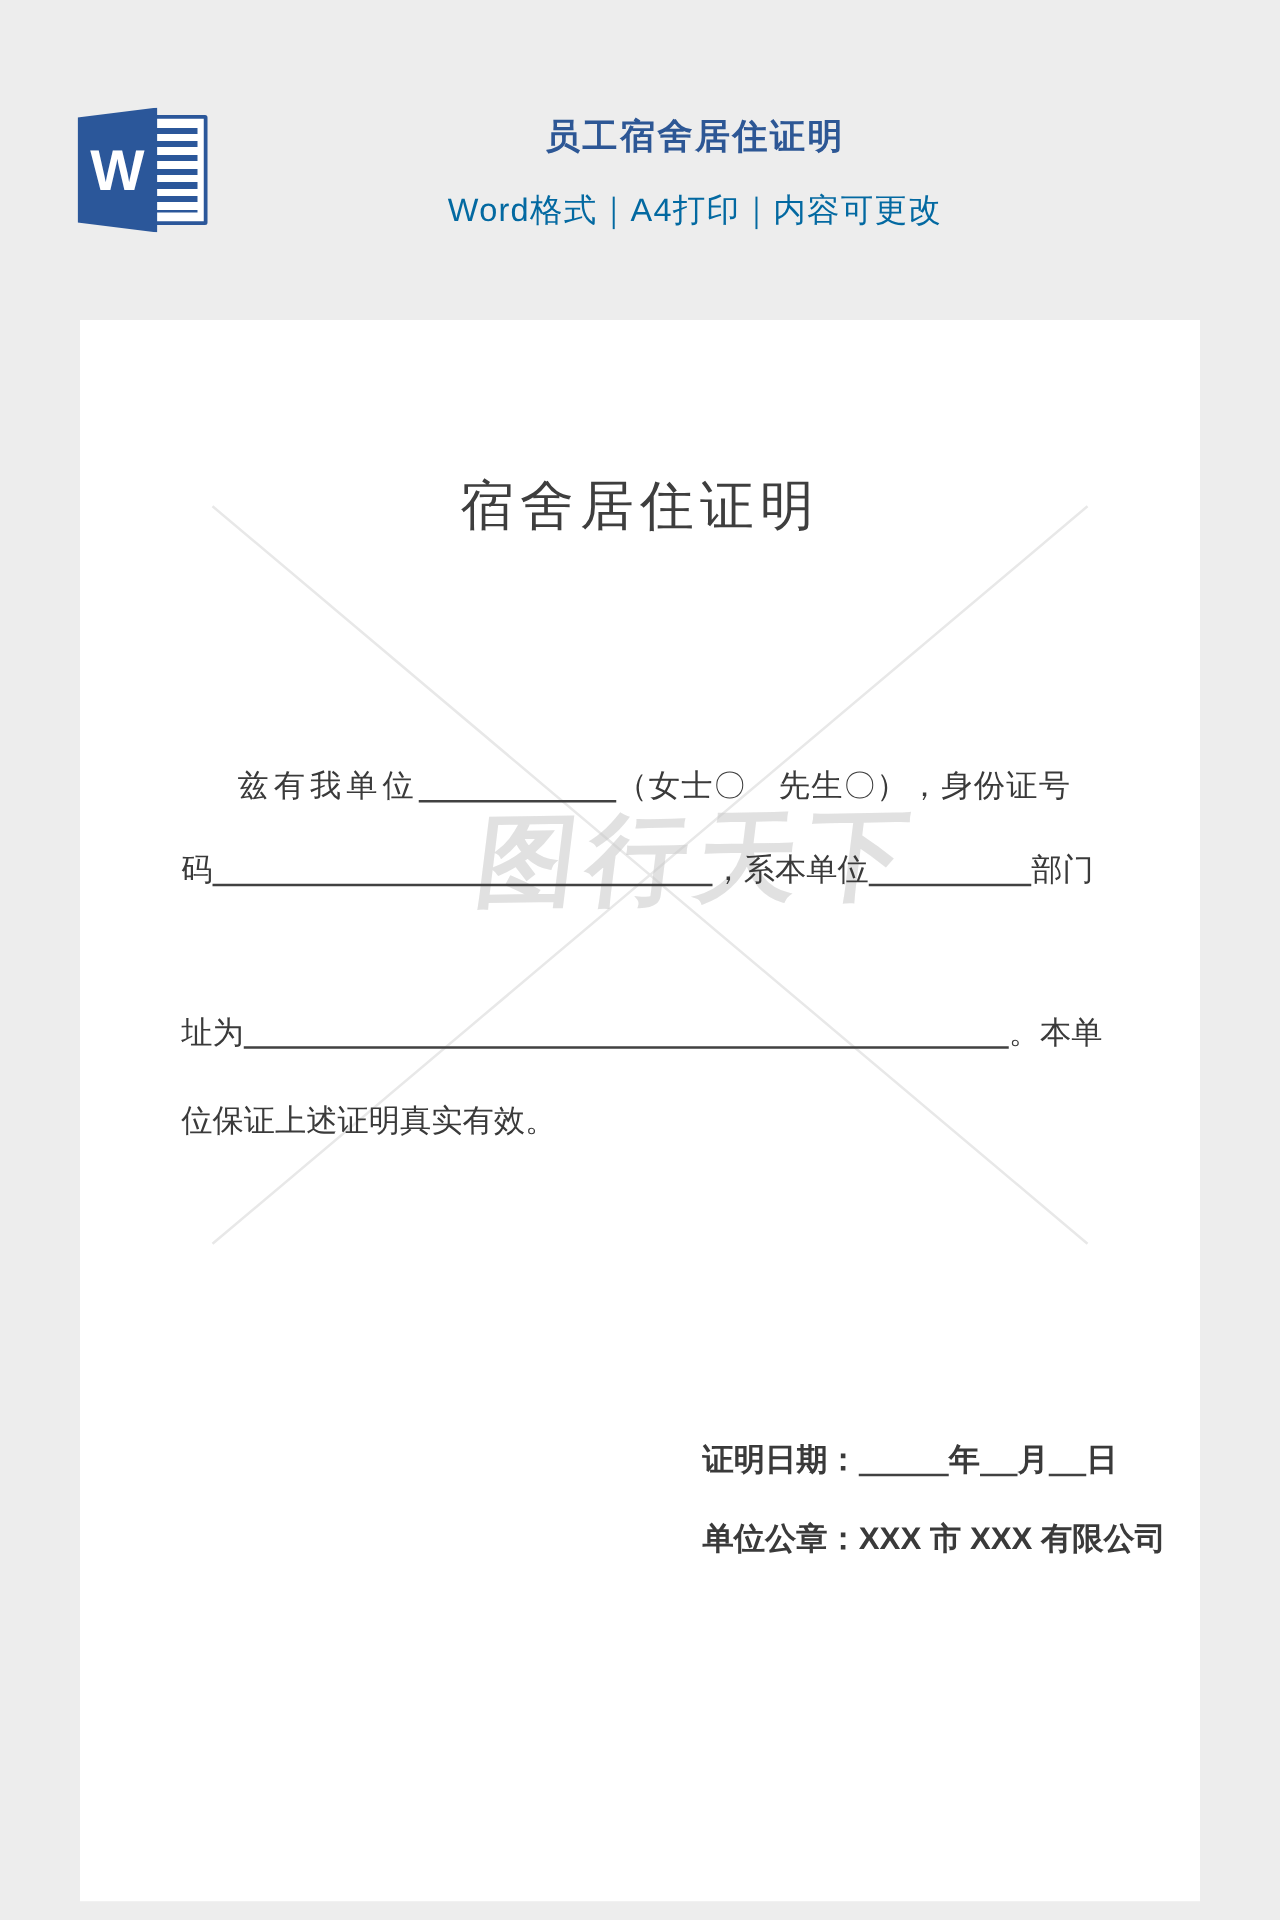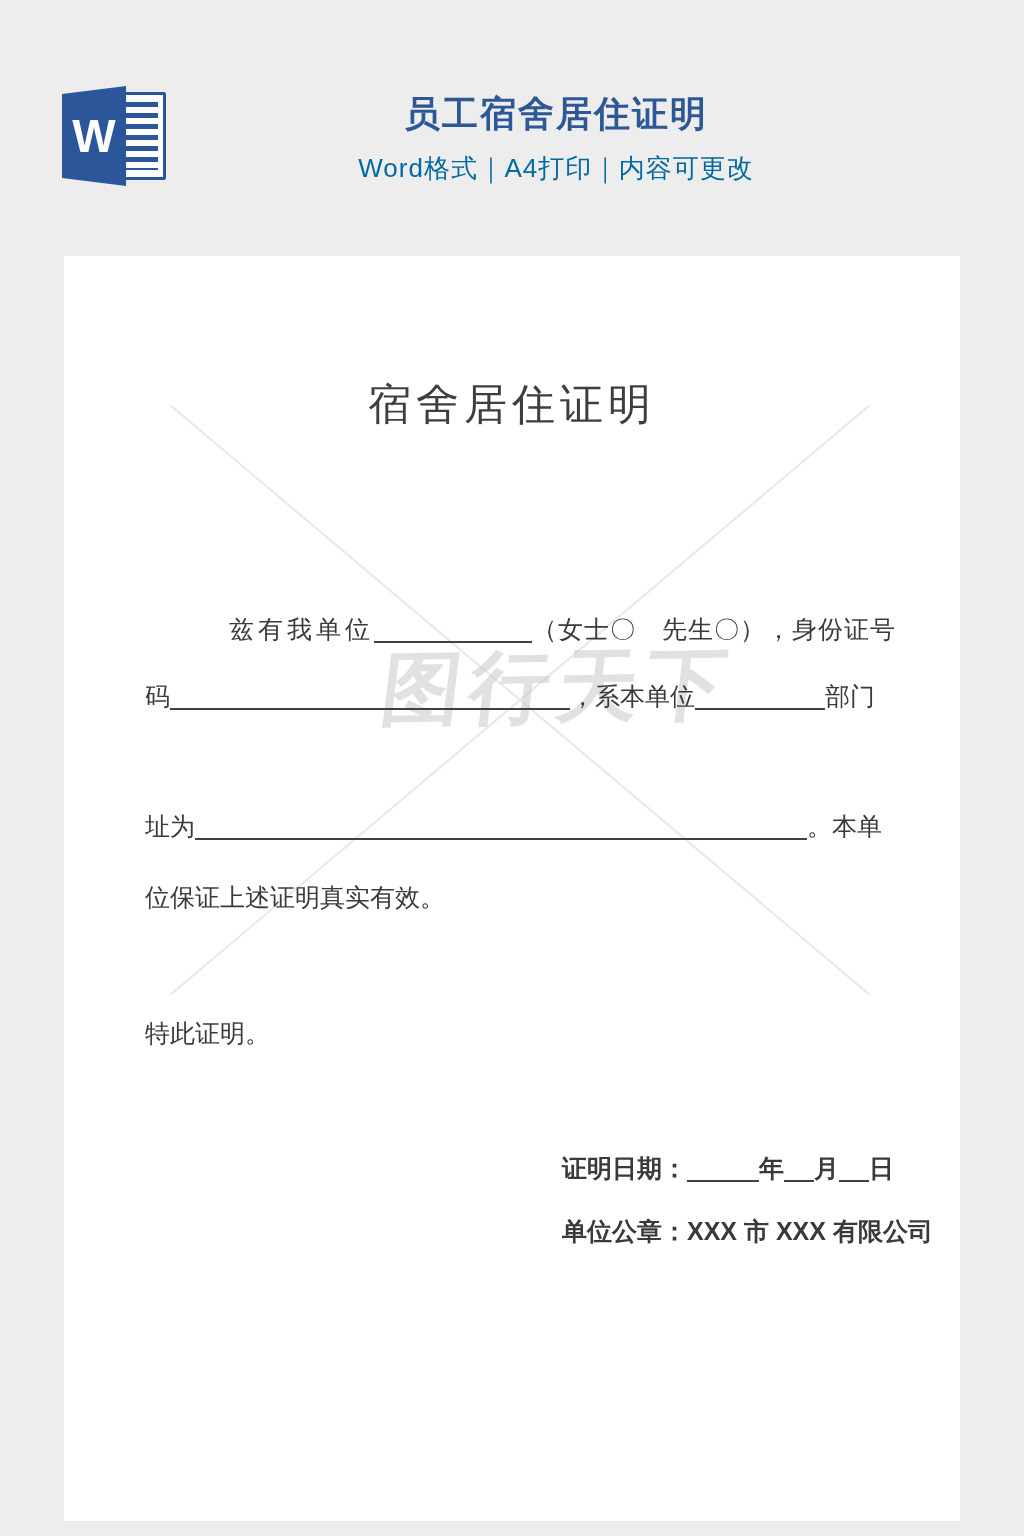--- a/index.html
+++ b/index.html
@@ -22,21 +22,21 @@
   }
   .word-panel{
     position:absolute;left:0;top:0;width:64px;height:100px;
     background:#2b579a;
     clip-path:polygon(0 8%,100% 0,100% 100%,0 92%);
     display:flex;align-items:center;justify-content:center;
   }
   .word-panel span{color:#fff;font-weight:bold;font-size:46px;line-height:1;}
   .hdr-title{
     position:absolute;left:88px;right:0;top:90px;text-align:center;
-    font-size:36px;font-weight:bold;color:#2d5795;letter-spacing:2px;
+    font-size:28px;font-weight:bold;color:#2d5795;letter-spacing:2px;
   }
   .hdr-sub{
     position:absolute;left:88px;right:0;top:151px;text-align:center;
     font-size:26px;color:#0369a1;letter-spacing:1px;
   }
   
   .page{
     position:absolute;left:64px;top:256px;width:896px;height:1265px;
     background:#ffffff;
   }
@@ -85,23 +85,22 @@
 
   <svg class="xlines" width="896" height="1265" viewBox="0 0 896 1265">
     <line x1="106" y1="149" x2="806" y2="739" stroke="#e8e8e8" stroke-width="2"></line>
     <line x1="806" y1="149" x2="106" y2="739" stroke="#e8e8e8" stroke-width="2"></line>
   </svg>
 
   <div class="wm">图行天下</div>
 
   <div class="doc-title">宿舍居住证明</div>
 
-  <div class="pline indent1 t1"><span style="letter-spacing: 4px; margin-left: 39px;">兹有我单位</span><span class="bl" style="width: 158px;"></span><span style="letter-spacing: 1px; margin-top: 32px;">（女士〇　先生〇），身份证号</span></div>
+  <div class="pline indent1 t1"><span style="letter-spacing: 4px;">兹有我单位</span><span class="bl" style="width: 158px;"></span><span style="letter-spacing: 1px; margin-top: 32px;">（女士〇　先生〇），身份证号</span></div>
   <div class="pline t2"><span>码</span><span class="bl" style="width: 400px;"></span><span>，系本单位</span><span class="bl" style="width: 130px;"></span><span>部门</span></div>
   <div class="pline t4"><span>址为</span><span class="bl" style="width: 612px;"></span><span>。本单</span></div>
   <div class="pline t5"><span>位保证上述证明真实有效。</span></div>
 
-  <div class="pline t6">特此证明。</div>
 
   <div class="pline right-block t7"><span>证明日期：</span><span class="bl" style="width: 72px;"></span><span>年</span><span class="bl" style="width: 30px;"></span><span>月</span><span class="bl" style="width: 30px;"></span><span>日</span></div>
   <div class="pline right-block t8">单位公章：XXX 市 XXX 有限公司</div>
 
 </div>
 
 </body></html>

